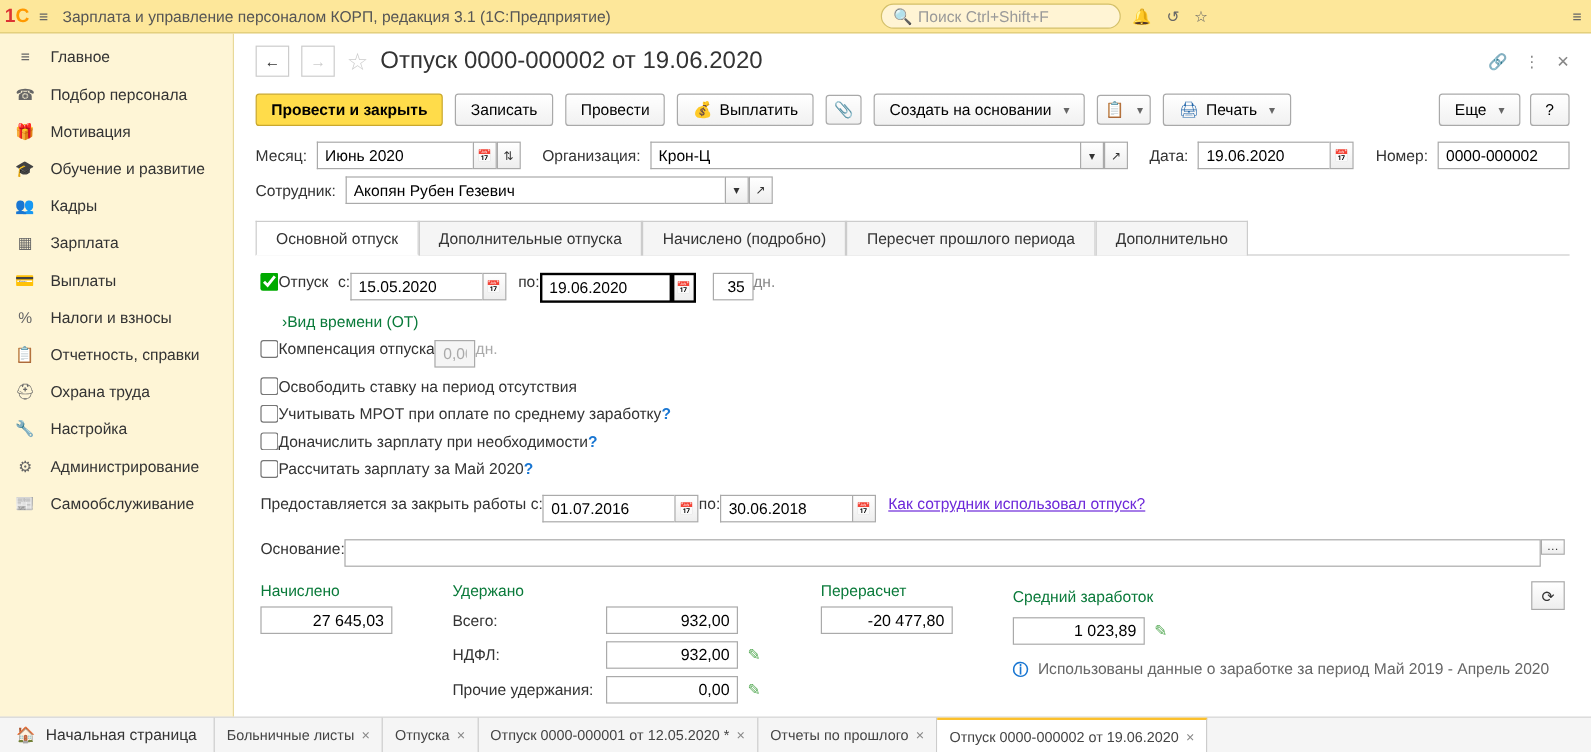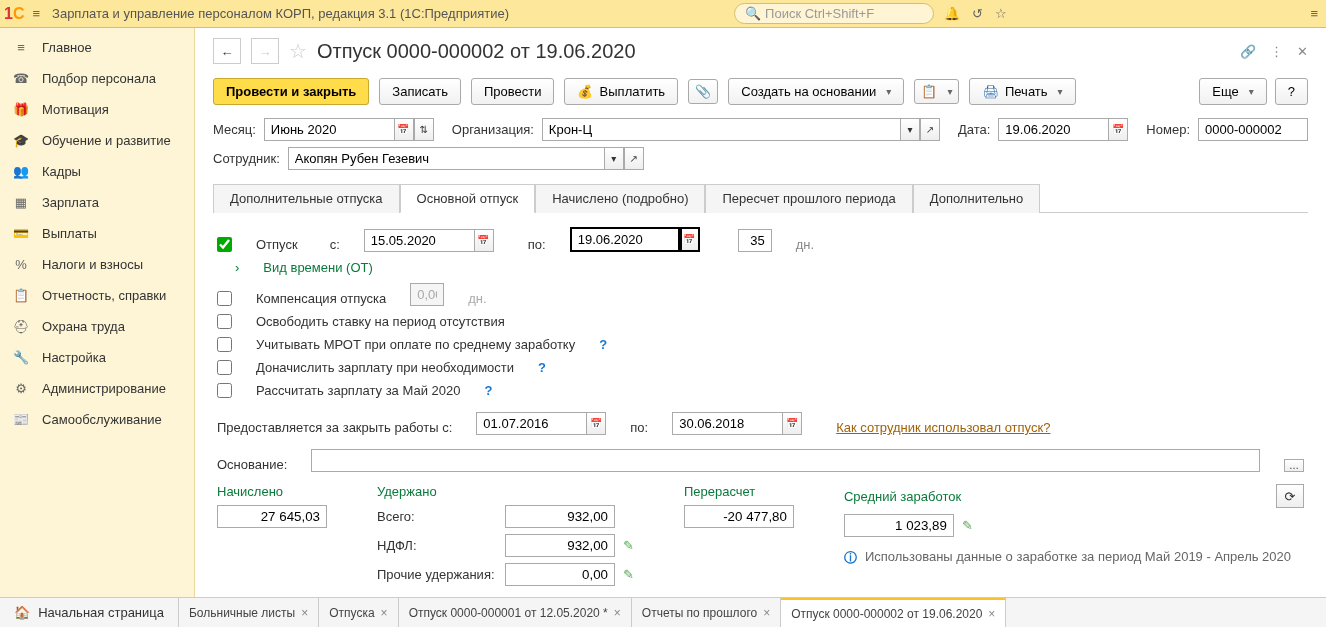--- a/index.html
+++ b/index.html
@@ -37,21 +37,21 @@
 .input { border: 1px solid #aaa; padding: 3px 6px; background: #fff; font-size: 13px; }
 .input-combo { display: flex; }
 .input-combo .input { border-right: none; }
 .combo-btn { border: 1px solid #aaa; background: linear-gradient(#fff,#eee); width: 20px; display: flex; align-items: center; justify-content: center; cursor: pointer; font-size: 10px; }
 
 .tabs { display: flex; border-bottom: 1px solid #ccc; margin: 10px 18px 0 18px; }
 .tab { padding: 6px 16px; border: 1px solid #ccc; border-bottom: none; background: #f5f5f5; cursor: pointer; margin-right: 0px; position: relative; top: 1px; }
 .tab.active { background: #fff; border-bottom: 1px solid #fff; }
 
 .tab-content { padding: 10px 22px; overflow-y: auto; flex: 1; }
-.checkbox-row { display: flex; align-items: flex-end; gap: 24px; padding: 4px 0; }
+.checkbox-row { display: flex; align-items: flex-start; gap: 0; padding: 4px 0; }
 .checkbox { width: 15px; height: 15px; }
 .green-check { accent-color: #0a0; }
 .link-green { color: #0a7a3a; cursor: pointer; }
 .help-q { color: #1976d2; cursor: pointer; font-weight: bold; }
 .date-input { width: 110px; text-align: left; }
 .num-input { width: 34px; text-align: right; }
 .highlight-border { border: 2px solid #000 !important; }
 
 .totals { display: flex; gap: 50px; padding: 8px 0; }
 .totals-col { display: flex; flex-direction: column; gap: 6px; }
@@ -211,22 +211,22 @@
     <div class="form-row">
       <span class="label">Сотрудник:</span>
       <div class="input-combo" style="width:356px">
         <input class="input grow" value="Акопян Рубен Гезевич" style="">
         <div class="combo-btn">▾</div>
         <div class="combo-btn">↗</div>
       </div>
     </div>
 
     <div class="tabs">
+      <div class="tab active">Основной отпуск</div>
       <div class="tab">Дополнительные отпуска</div>
-      <div class="tab active">Основной отпуск</div>
       <div class="tab">Начислено (подробно)</div>
       <div class="tab">Пересчет прошлого периода</div>
       <div class="tab">Дополнительно</div>
     </div>
 
     <div class="tab-content">
       <div class="checkbox-row">
         <input type="checkbox" checked="" class="checkbox green-check" style="">
         <span>Отпуск</span>
         <span style="margin-left:8px">с:</span>
@@ -279,21 +279,21 @@
         <span>Предоставляется за закрыть работы с:</span>
         <div class="input-combo">
             <input class="input date-input" value="01.07.2016" style="">
             <div class="combo-btn">📅</div>
           </div>
         <span>по:</span>
         <div class="input-combo">
             <input class="input date-input" value="30.06.2018" style="">
             <div class="combo-btn">📅</div>
           </div>
-        <a href="#" style="color:#a16207; text-decoration:underline; margin-left:10px">Как сотрудник использовал отпуск?</a>
+        <a href="#" style="color:#6d28d9; text-decoration:underline; margin-left:10px">Как сотрудник использовал отпуск?</a>
       </div>
 
       <div class="checkbox-row" style="margin-top:6px">
         <span>Основание:</span>
         <input class="input grow" style="">
         <div class="combo-btn" style="border:1px solid #aaa">…</div>
       </div>
 
       <div class="totals">
         <div class="totals-col">

